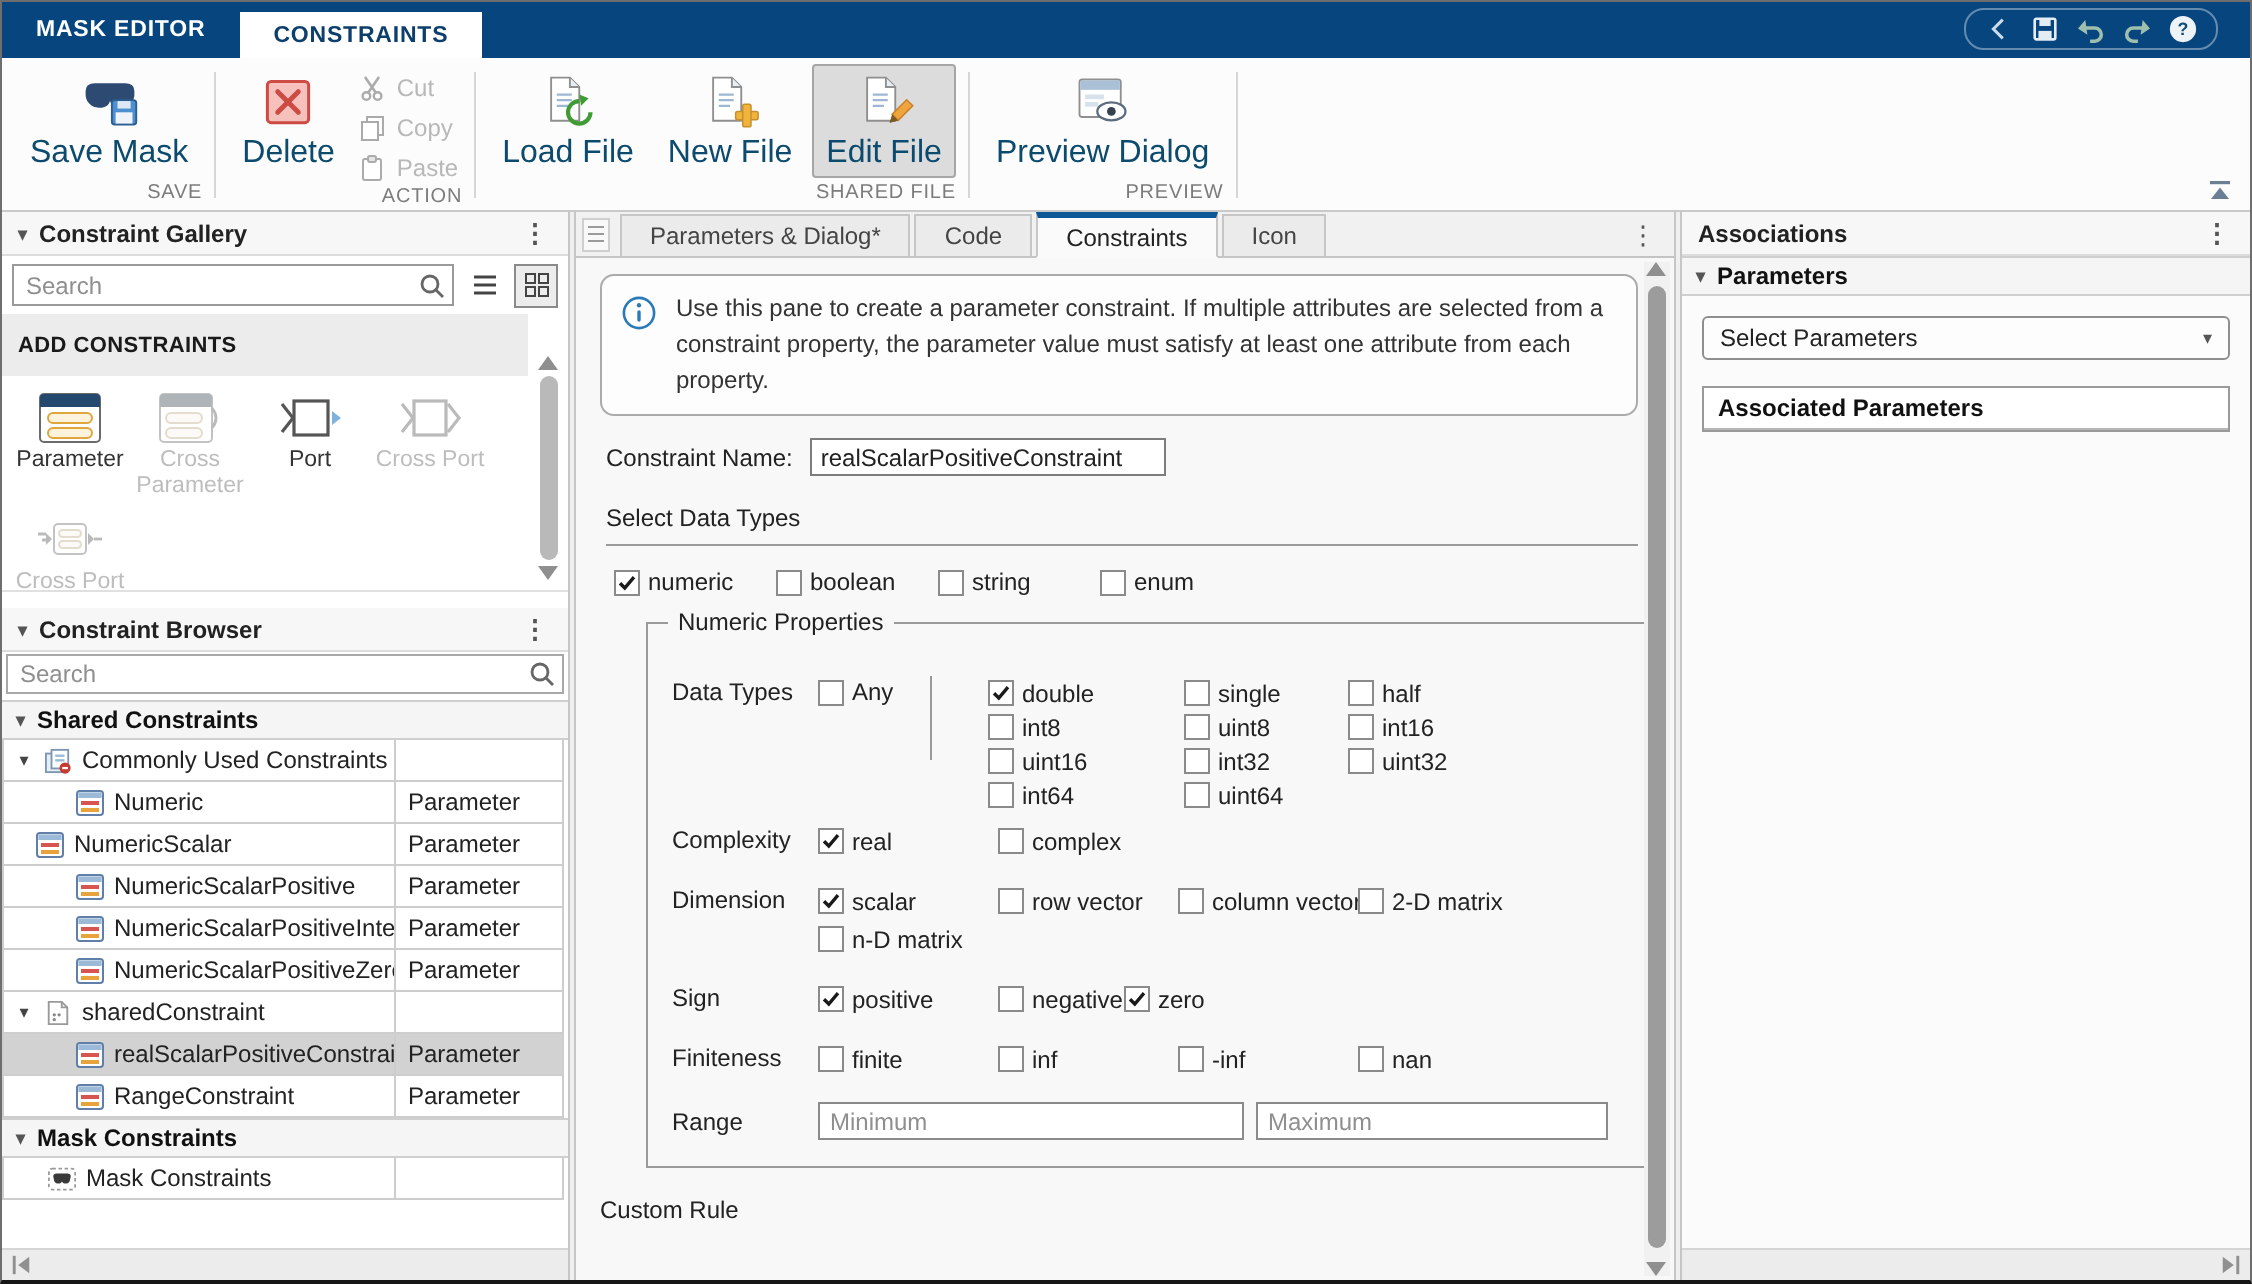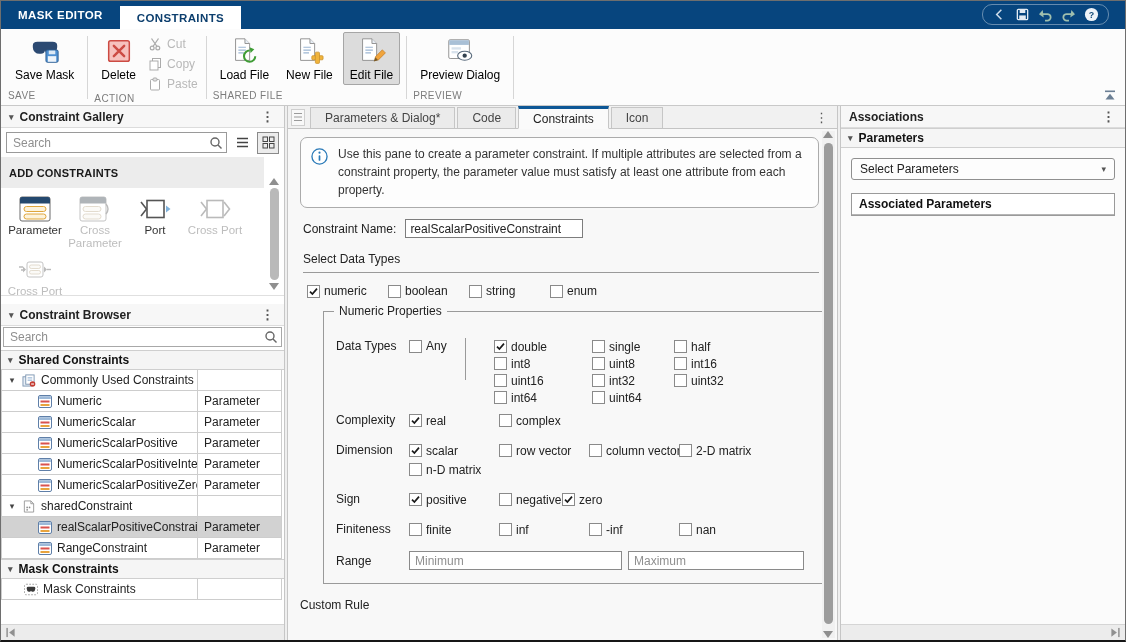--- a/index.html
+++ b/index.html
@@ -20,26 +20,26 @@
   
   .ribbon { height:77px; flex:0 0 77px; background:#fcfcfc; border-bottom:1px solid #c9c9c9;
             display:flex; position:relative; padding:3px 2px 0 2px; }
   .rb-groups { display:flex; }
   .rb-group { display:flex; flex-direction:column; padding:0 5px; }
   .rb-body { display:flex; flex:1; align-items:flex-start; gap:3px; }
   .rb-btn { display:flex; flex-direction:column; align-items:center; gap:2px; padding:3px 6px 2px;
             border:1px solid transparent; border-radius:2px; }
   .rb-btn.selected { background:#dcdcdc; border-color:#a6a6a6; }
   .rb-btn .icon svg { width:30px; height:30px; }
-  .rb-label { font-size:12px; color:#000000; white-space:nowrap; }
+  .rb-label { font-size:16px; color:#0c4a6e; white-space:nowrap; }
   .rb-stack { display:flex; flex-direction:column; gap:6px; padding:5px 2px 0 2px; }
   .rb-small { display:flex; align-items:center; gap:5px; font-size:12px; color:#333; }
   .rb-small .icon svg { width:14px; height:14px; }
   .rb-small.disabled .rb-small-label { color:#b8b8b8; }
-  .rb-cap { font-size:10px; color:#7c7c7c; text-align:left; padding:2px 0 4px; letter-spacing:.4px; }
+  .rb-cap { font-size:10px; color:#7c7c7c; text-align:right; padding:2px 0 4px; letter-spacing:.4px; }
   .rb-sep { width:1px; background:#d6d6d6; margin:4px 1px 6px; }
   .ribbon-collapse { position:absolute; right:7px; bottom:3px; }
   .ribbon-collapse svg { width:16px; height:13px; }
 
   
   .main { flex:1; display:flex; min-height:0; }
   .v-div { width:4px; flex:0 0 4px; background:#efefef; border-left:1px solid #c6c6c6; border-right:1px solid #c6c6c6; }
   .left-panel  { width:283px; flex:0 0 283px; display:flex; flex-direction:column; background:#ffffff; min-height:0; }
   .center-panel{ flex:1; display:flex; flex-direction:column; background:#f8f8f8; min-width:0; }
   .right-panel { width:284px; flex:0 0 284px; display:flex; flex-direction:column; background:#fbfbfb; }
@@ -491,21 +491,21 @@
                   <rect x="1.2" y="1.2" width="11.6" height="2.8" fill="#9db9d8"></rect>
                   <rect x="2.5" y="5.5" width="9" height="2" fill="#d9534f"></rect>
                   <rect x="2.5" y="9" width="9" height="2" fill="#e8a33d"></rect>
                 </svg>
               </span>
               <span class="tr-label">Numeric</span>
             </div>
             <div class="tr-type">Parameter</div>
           </div>
           <div class="tree-row">
-            <div class="tr-name" style="padding-left: 36px;">
+            <div class="tr-name" style="padding-left: 16px;">
               <span class="icon tree-icon">
                 <svg viewBox="0 0 14 13">
                   <rect x="0.5" y="0.5" width="13" height="12" rx="1.5" fill="#fff" stroke="#5f7fa8"></rect>
                   <rect x="1.2" y="1.2" width="11.6" height="2.8" fill="#9db9d8"></rect>
                   <rect x="2.5" y="5.5" width="9" height="2" fill="#d9534f"></rect>
                   <rect x="2.5" y="9" width="9" height="2" fill="#e8a33d"></rect>
                 </svg>
               </span>
               <span class="tr-label">NumericScalar</span>
             </div>

